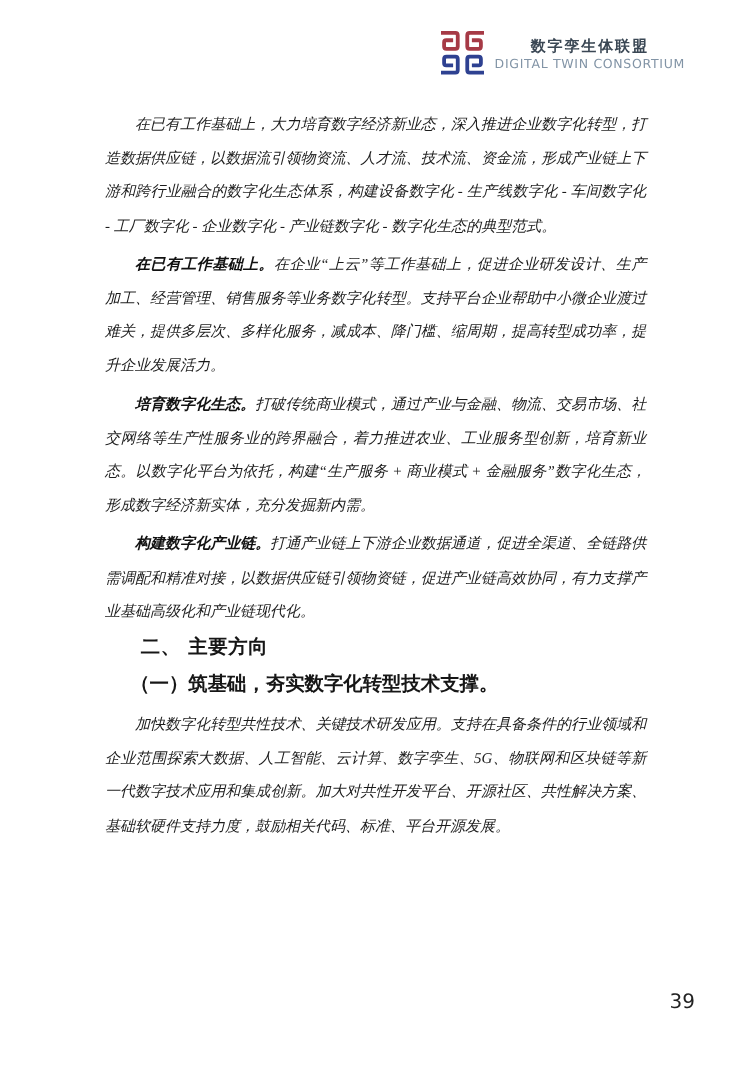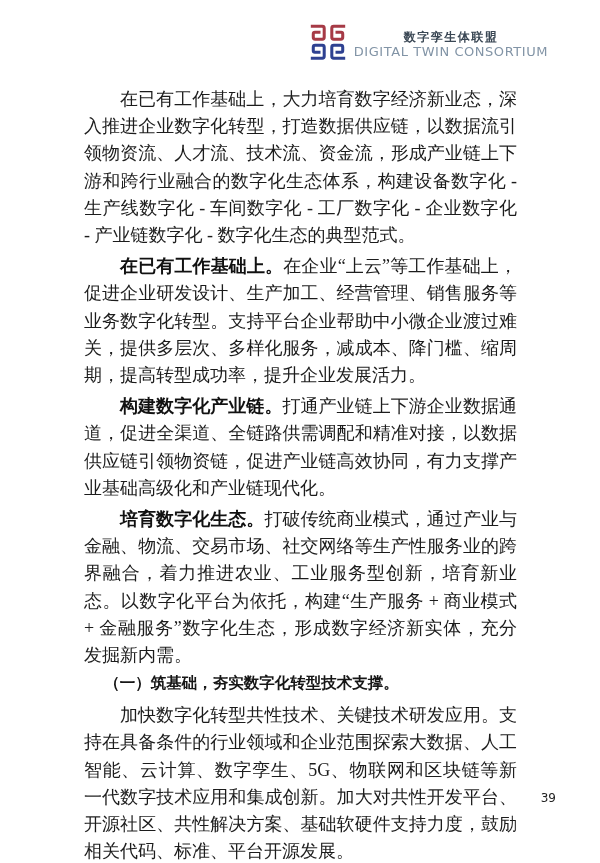--- a/index.html
+++ b/index.html
@@ -39,21 +39,21 @@
     font-weight: 700;
     font-size: 12px;
     line-height: 18px;
     letter-spacing: 1.5px;
     color: #3a4754;
     white-space: nowrap;
     text-align: center;
   }
   .logo-title-en {
     font-family: "DejaVu Sans", "Liberation Sans", sans-serif;
-    font-size: 13px;
+    font-size: 10px;
     line-height: 9px;
     letter-spacing: 0.55px;
     color: #8294a6;
     white-space: nowrap;
     margin-top: 1px;
   }
   
   .content {
     position: absolute;
     left: 84px;
@@ -73,41 +73,42 @@
   .sub-heading {
     font-family: "DejaVu Sans", "Liberation Sans", sans-serif;
     font-weight: 700;
     font-size: 15.5px;
     line-height: 22px;
     color: #161616;
     margin: 0 0 8px 0;
     text-indent: 1.3em;
   }
   .para {
-    font-size: 18px;
+    font-size: 12px;
     line-height: 27.2px;
     margin: 0 0 3px 0;
     text-indent: 2em;
     text-align: justify;
     text-justify: inter-character;
     word-break: break-all;
     color: #1c1c1c;
+    font-style: italic;
   }
   .para strong {
     font-family: "DejaVu Sans", "Liberation Sans", sans-serif;
     font-weight: 700;
     color: #111111;
   }
   
   .page-number {
     position: absolute;
     top: 791px;
     right: 44px;
     font-family: "DejaVu Sans", "Liberation Sans", sans-serif;
-    font-size: 12px;
+    font-size: 16px;
     color: #222222;
   }
 </style>
 </head>
 <body>
 
 <div class="logo">
   <svg class="logo-emblem" viewBox="0 0 40 42" xmlns="http://www.w3.org/2000/svg" aria-hidden="true">
     <defs>
       <path id="hook" d="M14.5,2 H4 Q2,2 2,4 V13.5 Q2,15.5 4,15.5 H11.5 Q13.5,15.5 13.5,13.5 V10 Q13.5,8.2 11.7,8.2 H7.5" fill="none" stroke-width="3.2" stroke-linecap="square" stroke-linejoin="round"></path>
@@ -123,19 +124,20 @@
   </svg>
   <div class="logo-text-col">
     <div class="logo-title-cn">数字孪生体联盟</div>
     <div class="logo-title-en">DIGITAL TWIN CONSORTIUM</div>
   </div>
 </div>
 
 <div class="content">
     <p class="para">在已有工作基础上，大力培育数字经济新业态，深入推进企业数字化转型，打造数据供应链，以数据流引领物资流、人才流、技术流、资金流，形成产业链上下游和跨行业融合的数字化生态体系，构建设备数字化 - 生产线数字化 - 车间数字化 - 工厂数字化 - 企业数字化 - 产业链数字化 - 数字化生态的典型范式。</p>
     <p class="para"><strong>在已有工作基础上。</strong><span>在企业“上云”等工作基础上，促进企业研发设计、生产加工、经营管理、销售服务等业务数字化转型。支持平台企业帮助中小微企业渡过难关，提供多层次、多样化服务，减成本、降门槛、缩周期，提高转型成功率，提升企业发展活力。</span></p>
+    <p class="para"><strong>培育数字化生态。</strong><span>打破传统商业模式，通过产业与金融、物流、交易市场、社交网络等生产性服务业的跨界融合，着力推进农业、工业服务型创新，培育新业态。以数字化平台为依托，构建“生产服务 + 商业模式 + 金融服务”数字化生态，形成数字经济新实体，充分发掘新内需。</span></p>
     <p class="para"><strong>构建数字化产业链。</strong><span>打通产业链上下游企业数据通道，促进全渠道、全链路供需调配和精准对接，以数据供应链引领物资链，促进产业链高效协同，有力支撑产业基础高级化和产业链现代化。</span></p>
-    <p class="para"><strong>培育数字化生态。</strong><span>打破传统商业模式，通过产业与金融、物流、交易市场、社交网络等生产性服务业的跨界融合，着力推进农业、工业服务型创新，培育新业态。以数字化平台为依托，构建“生产服务 + 商业模式 + 金融服务”数字化生态，形成数字经济新实体，充分发掘新内需。</span></p>
+    <h2 class="sec-heading">二、 主要方向</h2>
     <h3 class="sub-heading">（一）筑基础，夯实数字化转型技术支撑。</h3>
     <p class="para">加快数字化转型共性技术、关键技术研发应用。支持在具备条件的行业领域和企业范围探索大数据、人工智能、云计算、数字孪生、5G、物联网和区块链等新一代数字技术应用和集成创新。加大对共性开发平台、开源社区、共性解决方案、基础软硬件支持力度，鼓励相关代码、标准、平台开源发展。</p>
   </div>
 
 <div class="page-number">39</div>
 
 </body></html>

